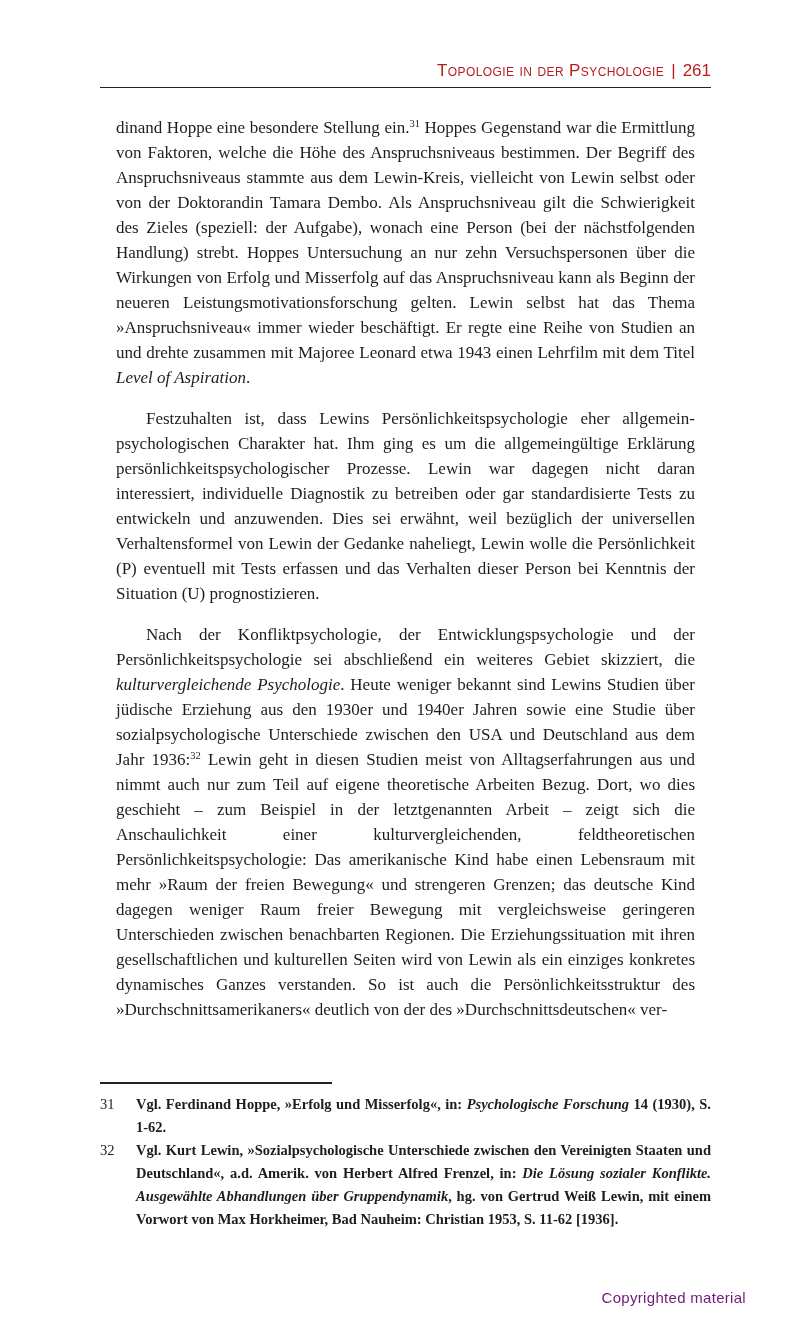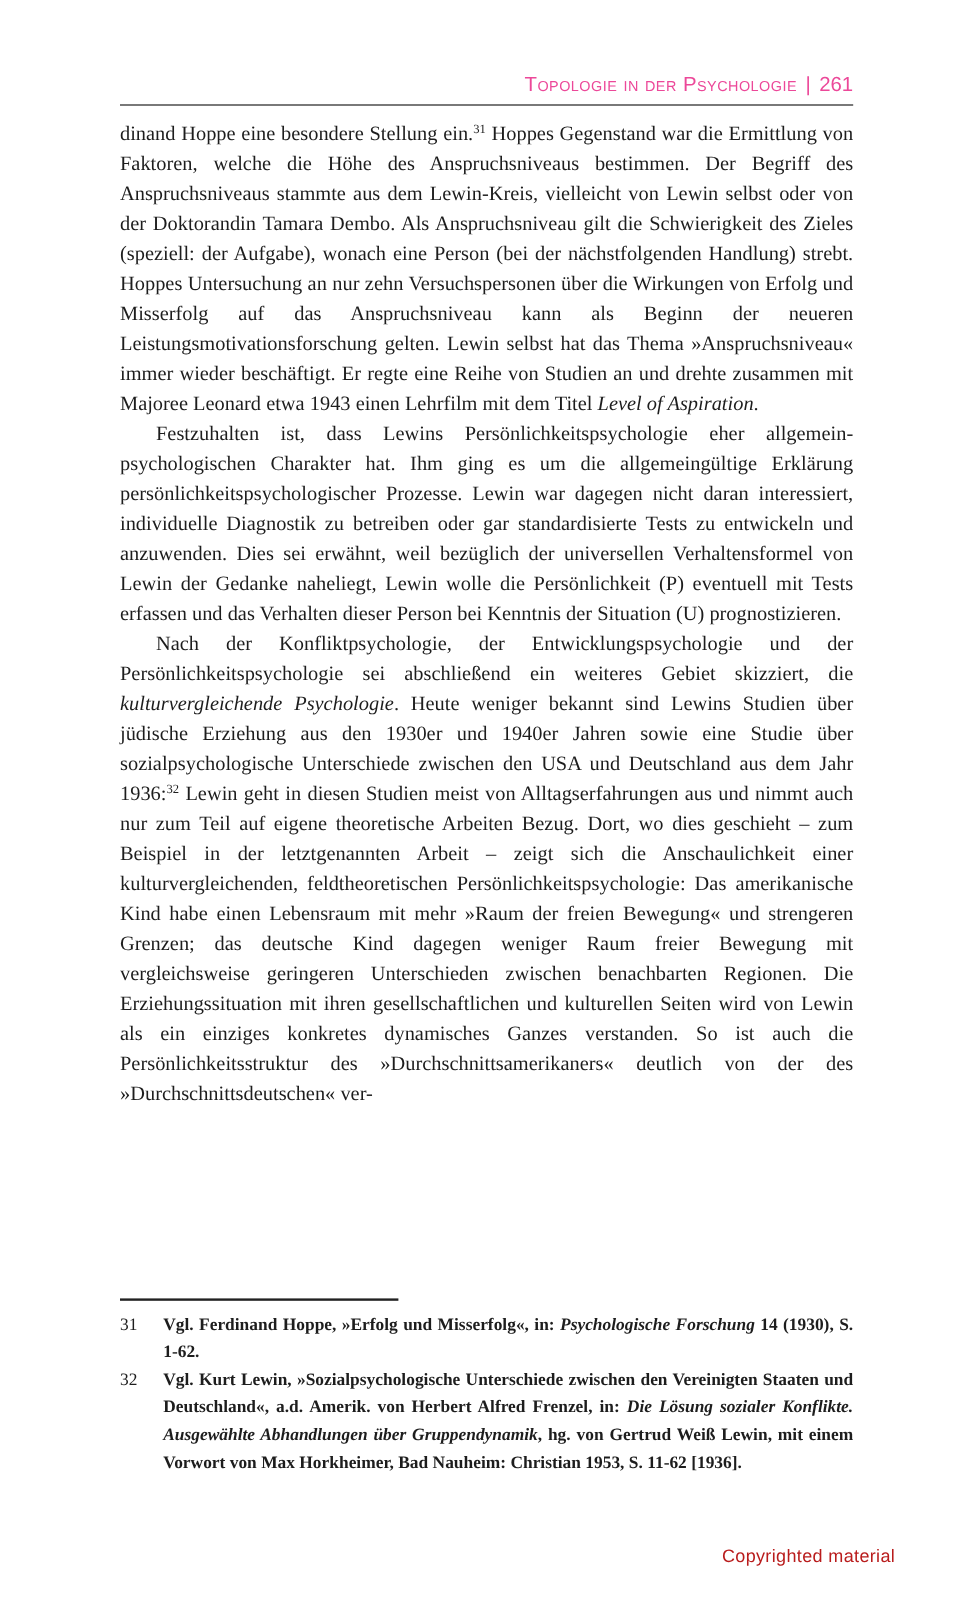--- a/index.html
+++ b/index.html
@@ -18,21 +18,21 @@
   }
   .running-header {
     position: absolute;
     top: 61px;
     left: 100px;
     right: 89px;
     text-align: right;
     font-family: "Liberation Sans", sans-serif;
     font-size: 17px;
     line-height: 20px;
-    color: #ec4899;
+    color: #b91c1c;
     white-space: nowrap;
   }
   .rh-title {
     font-variant: small-caps;
     letter-spacing: 0.4px;
   }
   .rh-divider {
     margin: 0 7px;
   }
   .header-rule {
@@ -47,21 +47,21 @@
     top: 99px;
     left: 100px;
     width: 611px;
     font-size: 17px;
     line-height: 25px;
     text-align: justify;
     hyphens: auto;
     -webkit-hyphens: auto;
   }
   .body-text p {
-    margin: 0;
+    margin: 16px;
     padding: 0;
   }
   .body-text p.indent {
     text-indent: 30px;
   }
   sup.fn-ref {
     font-size: 10.5px;
     line-height: 0;
     position: relative;
     top: -6px;
@@ -95,21 +95,21 @@
   .fn-text {
     flex: 1;
     font-weight: bold;
   }
   .watermark {
     position: absolute;
     top: 1289px;
     right: 54px;
     font-family: "Liberation Sans", sans-serif;
     font-size: 15px;
-    color: #b91c1c;
+    color: #701a75;
     letter-spacing: 0.3px;
   }
 </style>
 </head>
 <body>
 
 <div class="page">
 
   <div class="running-header">
     <span class="rh-title">Topologie in der Psychologie</span><span class="rh-divider">|</span><span class="rh-page">261</span>

